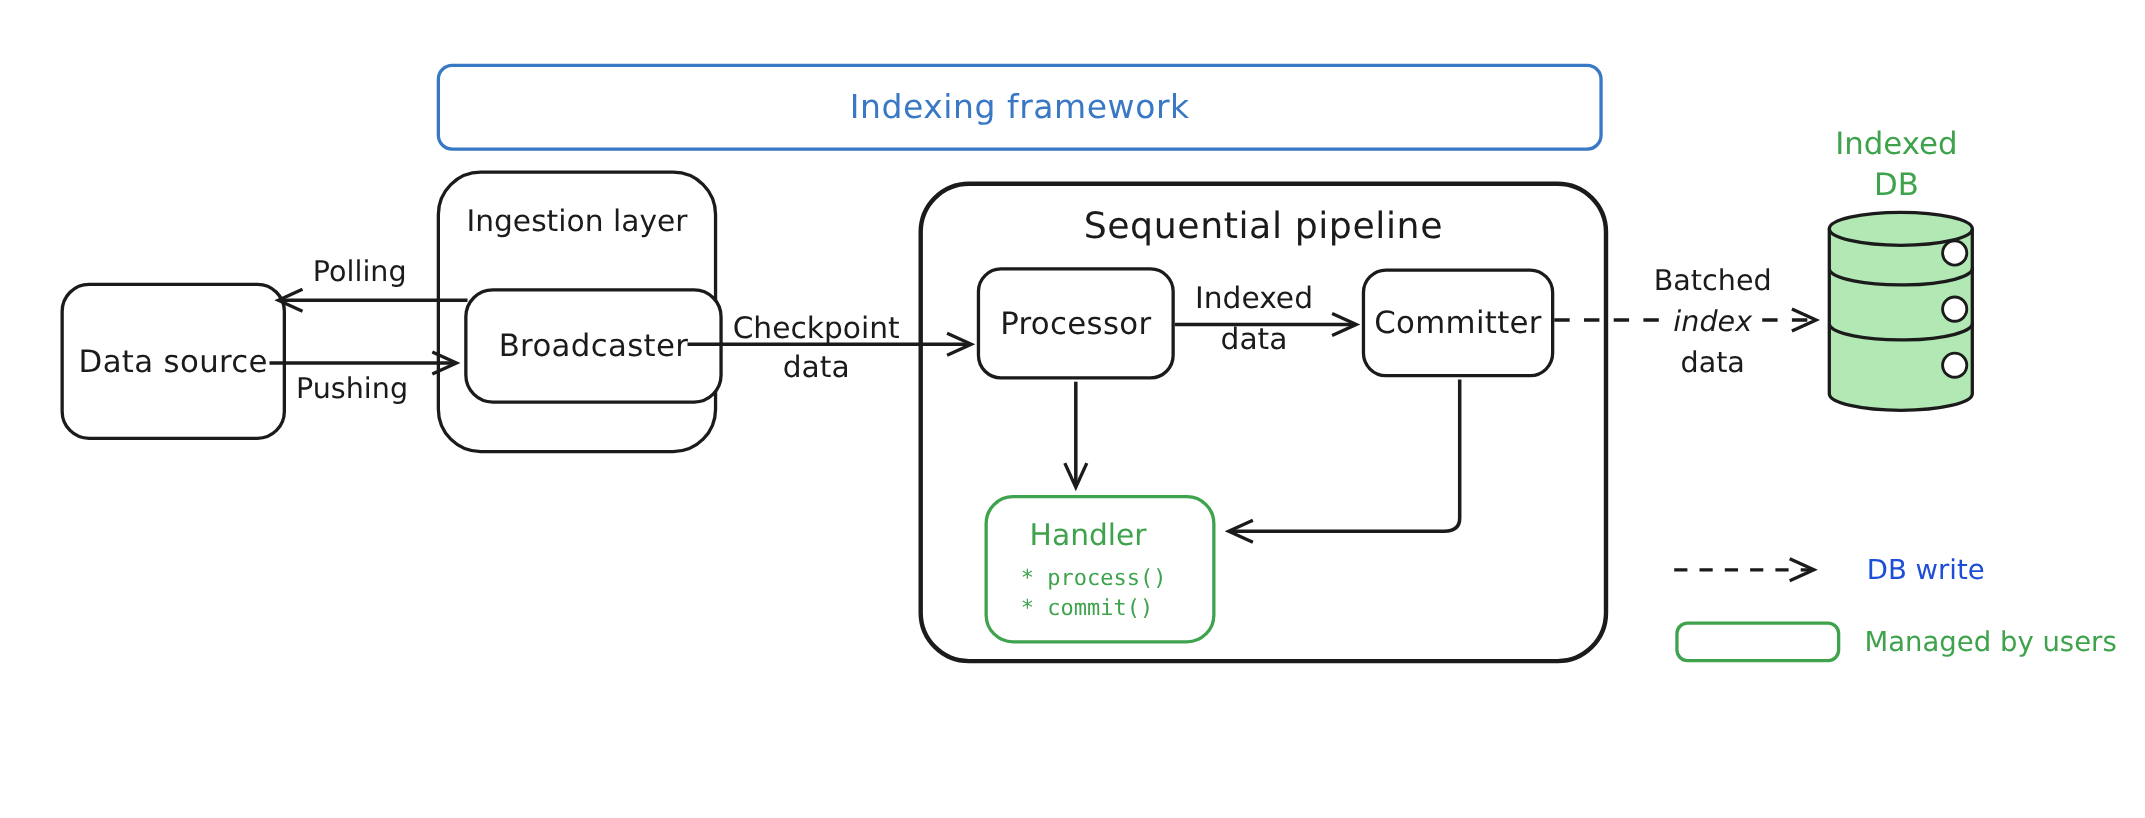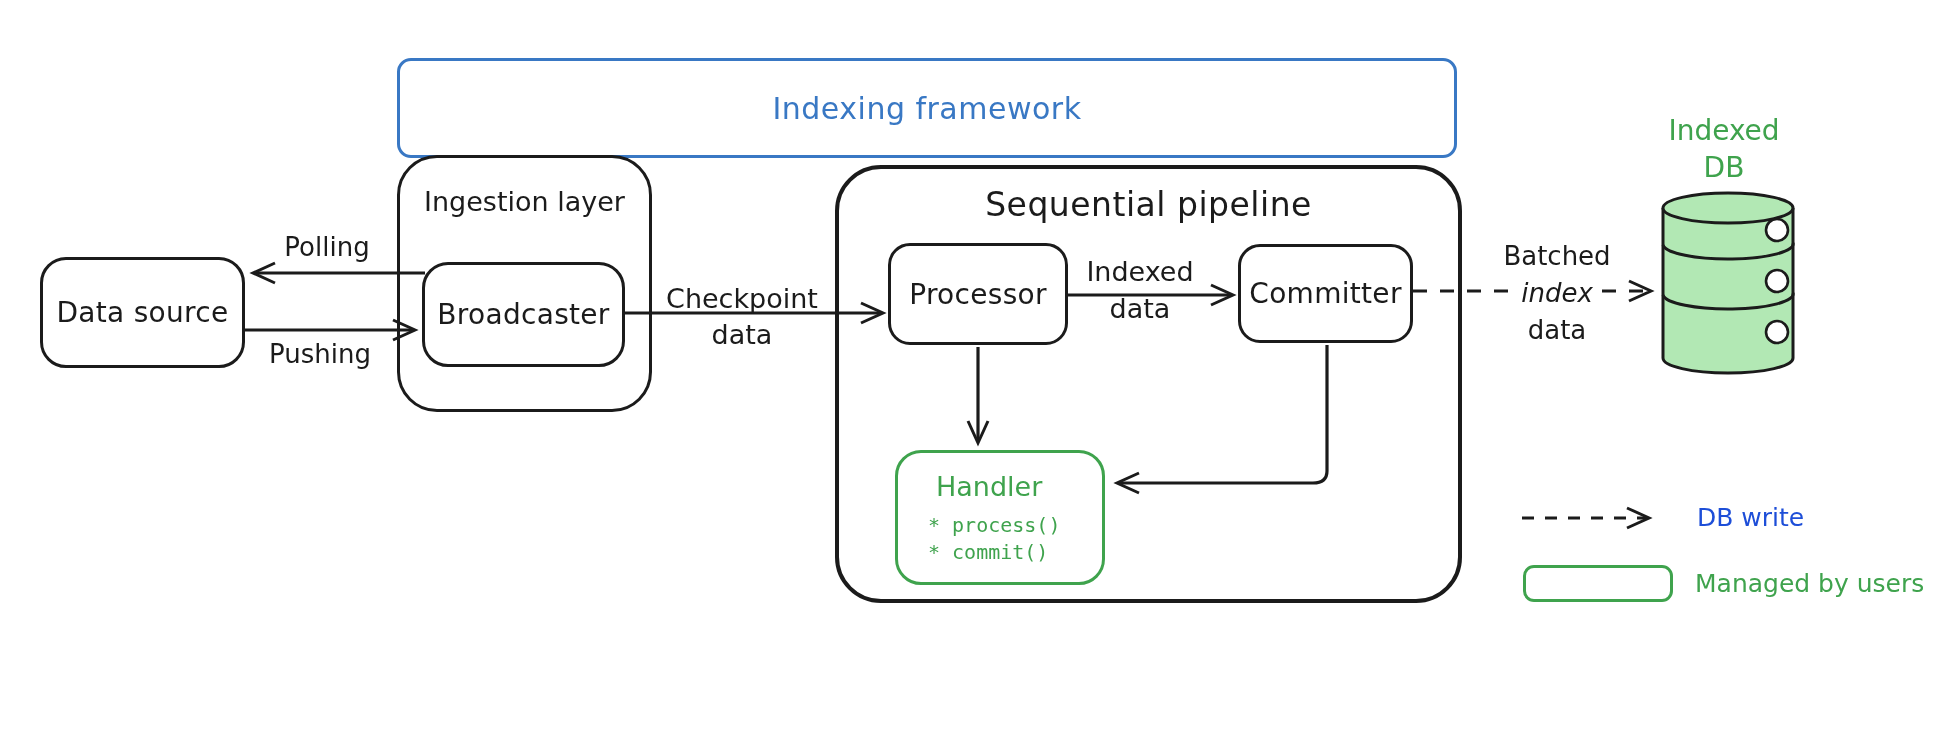--- a/index.html
+++ b/index.html
@@ -6,21 +6,21 @@
   .canvas{
     position:relative;width:1950px;height:744px;background:#ffffff;overflow:hidden;
     font-family:"DejaVu Sans",sans-serif;color:#1b1b1b;
   }
   .abs{position:absolute;}
   .box{
     position:absolute;border:3.5px solid #1b1b1b;border-radius:26px;background:#ffffff;
     display:flex;align-items:center;justify-content:center;box-sizing:border-box;
   }
   .frame-blue{
-    position:absolute;left:397px;top:58px;width:1060px;height:100px;box-sizing:border-box;
+    position:absolute;left:397px;top:58px;width:1060px;height:79px;box-sizing:border-box;
     border:3.5px solid #3978c4;border-radius:14px;background:transparent;
     display:flex;align-items:center;justify-content:center;
   }
   .frame-blue .title{color:#3978c4;font-size:30px;letter-spacing:.5px;}
   .ingestion{
     position:absolute;left:397px;top:155px;width:255px;height:257px;box-sizing:border-box;
     border:3.5px solid #1b1b1b;border-radius:40px;background:#ffffff;
   }
   .ingestion .title{margin-top:28px;text-align:center;font-size:27px;}
   .pipeline{
@@ -50,28 +50,28 @@
 </style>
 </head>
 <body>
 
 <div class="canvas">
 
   <div class="frame-blue">
     <div class="title">Indexing framework</div>
   </div>
 
-  <div class="box" style="left:40px;top:257px;width:205px;height:111px;">
+  <div class="box" style="left:55px;top:257px;width:205px;height:143px;">
     <span class="node-label">Data source</span>
   </div>
 
   <div class="ingestion">
     <div class="title">Ingestion layer</div>
   </div>
-  <div class="box" style="left:422px;top:262px;width:203px;height:105px;">
+  <div class="box" style="left:422px;top:262px;width:235px;height:105px;">
     <span class="node-label">Broadcaster</span>
   </div>
 
   <div class="pipeline">
     <div class="title">Sequential pipeline</div>
   </div>
   <div class="box" style="left:888px;top:243px;width:180px;height:102px;border-radius:22px;">
     <span class="node-label">Processor</span>
   </div>
   <div class="box" style="left:1238px;top:244px;width:175px;height:99px;border-radius:22px;">

